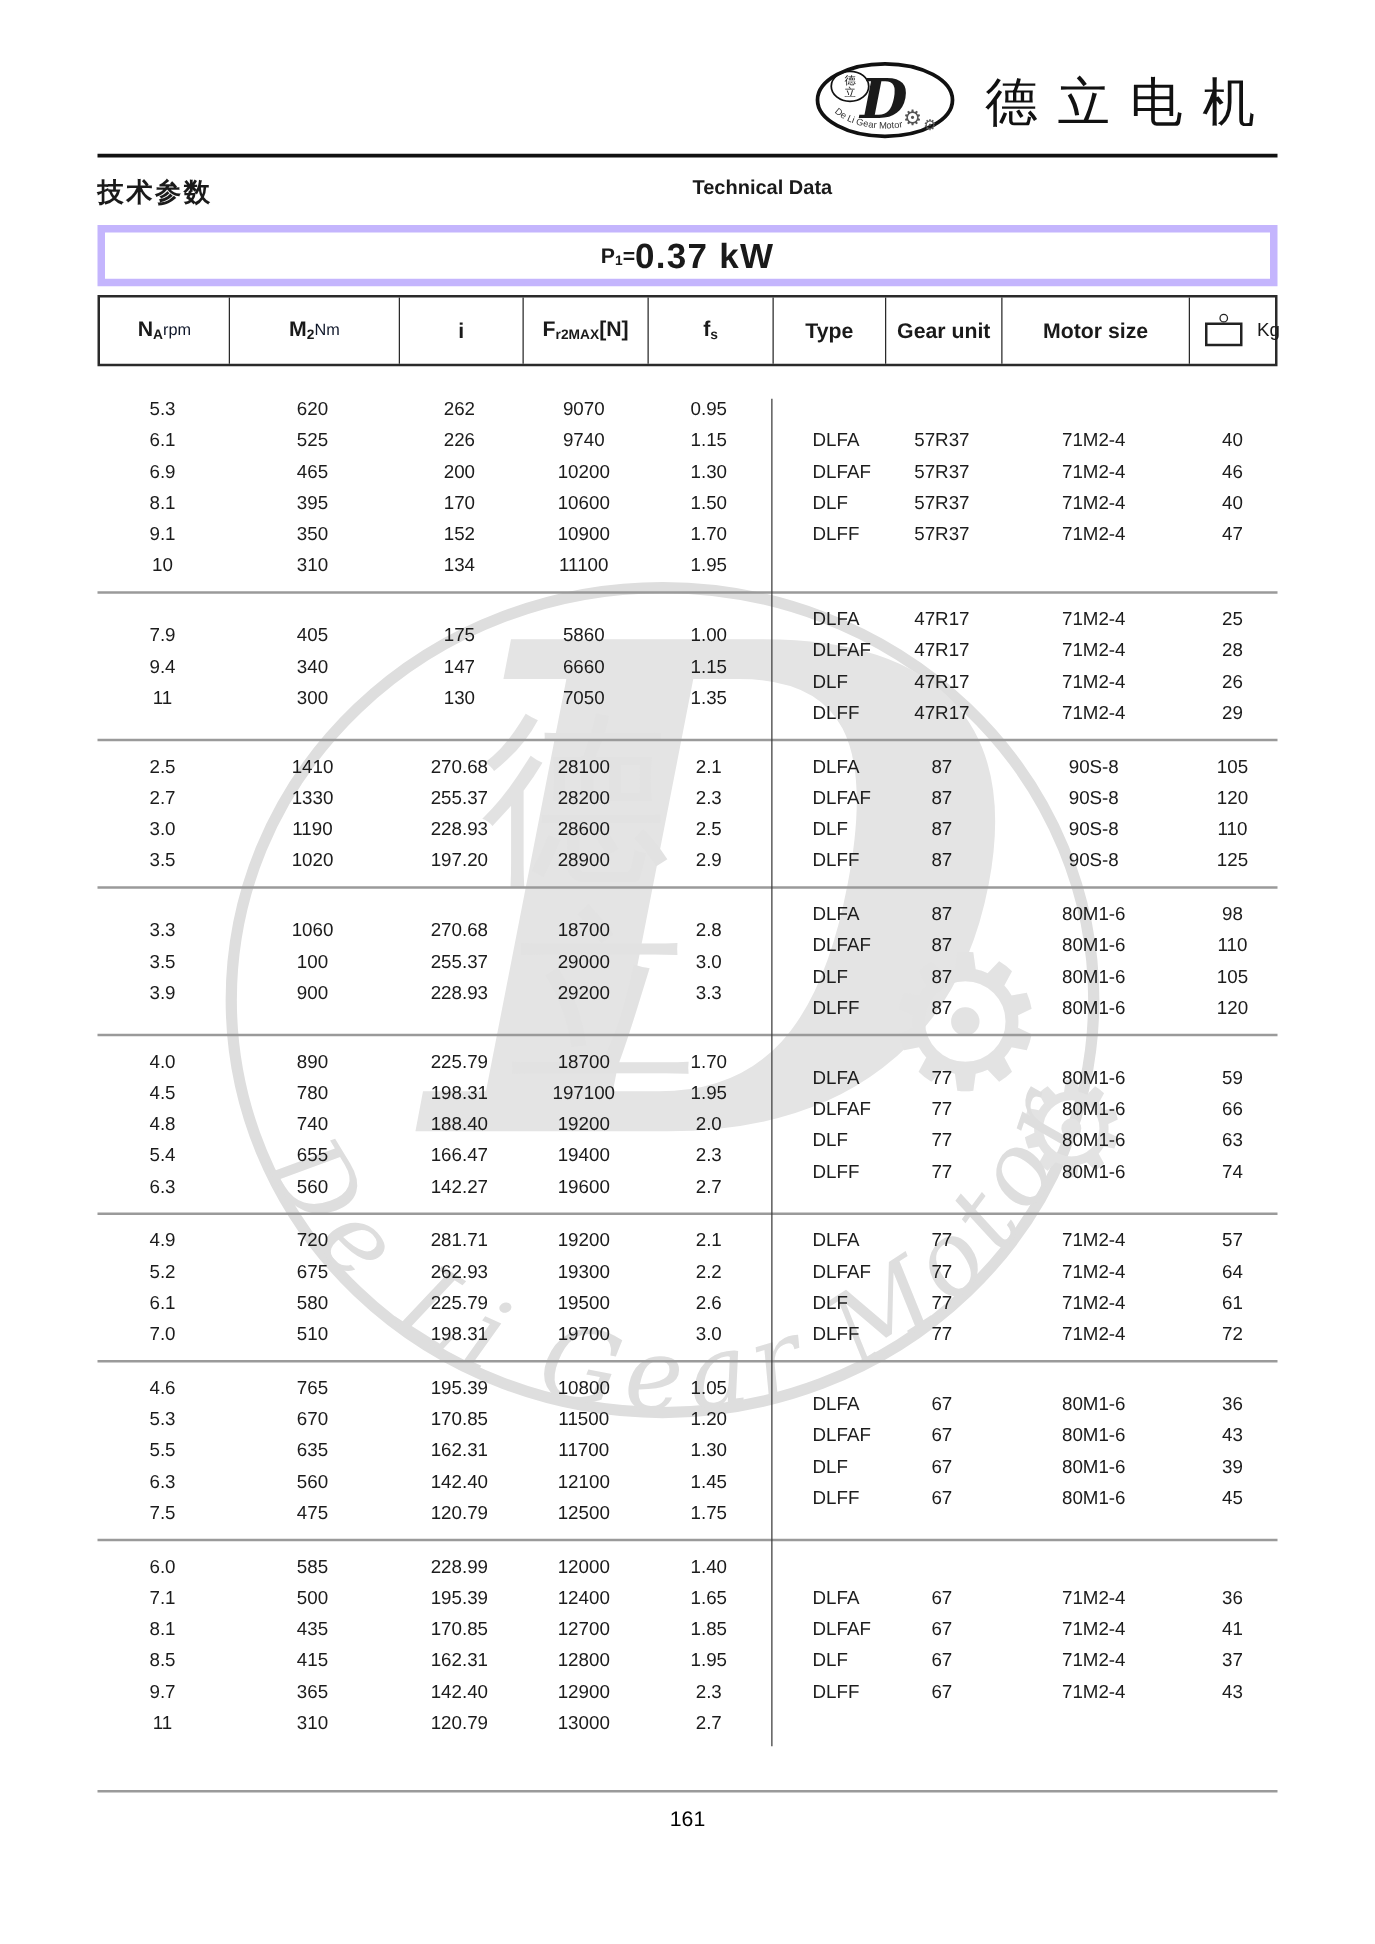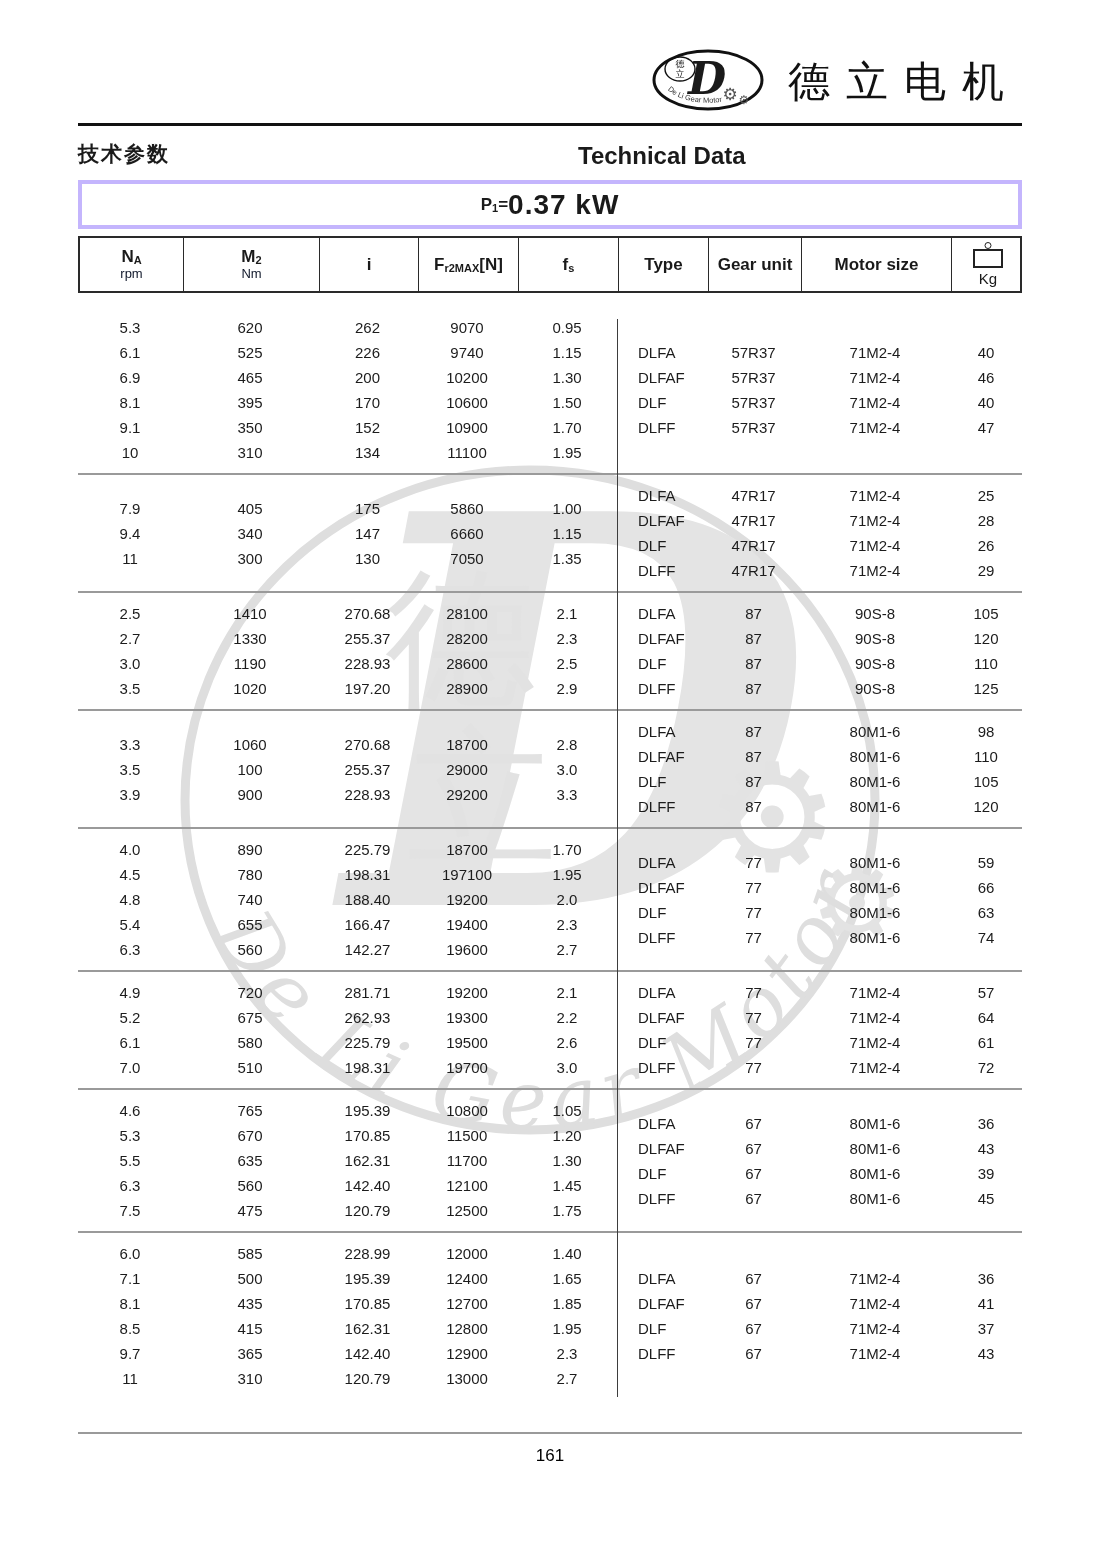--- a/index.html
+++ b/index.html
@@ -26,41 +26,41 @@
     white-space: nowrap;
   }
   .top-rule {
     position: absolute; top: 123px; left: 78px;
     width: 944px; height: 3px; background: #111; z-index: 2;
   }
 
   
   .headings { position: absolute; top: 140px; left: 78px; width: 944px; height: 28px; z-index: 2; }
   .heading-cn { position: absolute; left: 0; top: 0; font-size: 21px; font-weight: bold; letter-spacing: 2px; }
-  .heading-en { position: absolute; left: 500px; top: 2px; font-size: 24px; font-weight: bold; }
+  .heading-en { position: absolute; left: 476px; top: 2px; font-size: 16px; font-weight: bold; }
 
   
   .power-box {
     position: absolute; top: 180px; left: 78px; width: 944px; height: 49px;
-    border: 4px solid #c4b5fd; background: #fff;
+    border: 6px solid #c4b5fd; background: #fff;
     display: flex; align-items: center; justify-content: center; z-index: 2;
   }
   .power-sym { font-size: 17px; font-weight: bold; }
   .power-sym sub { font-size: 11px; vertical-align: -2px; }
   .power-val { font-size: 28px; font-weight: bold; letter-spacing: 1px; }
 
   
   .thead {
     position: absolute; top: 236px; left: 78px; width: 944px; height: 57px;
     display: grid; grid-template-columns: 104px 136px 99px 100px 100px 90px 93px 150px 72px;
     border: 2px solid #2a2a2a; background: #fff; z-index: 2;
   }
   .th {
     border-right: 1px solid #2a2a2a;
-    display: flex; flex-direction: column; align-items: center; justify-content: center;
+    display: flex; flex-direction: row; align-items: center; justify-content: center;
     line-height: 1.15; text-align: center;
   }
   .th:last-child { border-right: none; }
   .th-main { font-size: 17px; font-weight: bold; }
   .th-main sub { font-size: 11px; font-weight: bold; vertical-align: -2px; }
   .th-unit { font-size: 13px; color: #0f172a; }
   .weight-icon {
     width: 30px; height: 19px; border: 2px solid #222;
     position: relative; margin: 7px auto 2px;
   }
@@ -80,21 +80,21 @@
   }
   .group { display: flex; align-items: center; padding: 8px 0; }
   .group + .group { border-top: 2px solid #9a9a9a; }
   .gleft  { width: 539px; display: grid; grid-template-columns: 104px 136px 99px 100px 100px; align-content: center; }
   .gright { width: 405px; display: grid; grid-template-columns: 90px 93px 150px 72px; align-content: center; }
   .cell {
     height: 25px; line-height: 25px;
     font-size: 15px; text-align: center; color: #1c1c1c;
     white-space: nowrap;
   }
-  .type-cell { text-align: left; padding-left: 21px; }
+  .type-cell { text-align: left; padding-left: 33px; }
 
   
   .foot-rule { position: absolute; top: 1432px; left: 78px; width: 944px; height: 2px; background: #9a9a9a; z-index: 2; }
   .page-number { position: absolute; top: 1446px; left: 0; width: 1100px; text-align: center; font-size: 17px; color: #000000; z-index: 2; }
 
   
   .watermark { position: absolute; left: 130px; top: 430px; z-index: 0; pointer-events: none; }
   .wm-serif { font-family: "DejaVu Serif", serif; }
 </style>
 </head>

